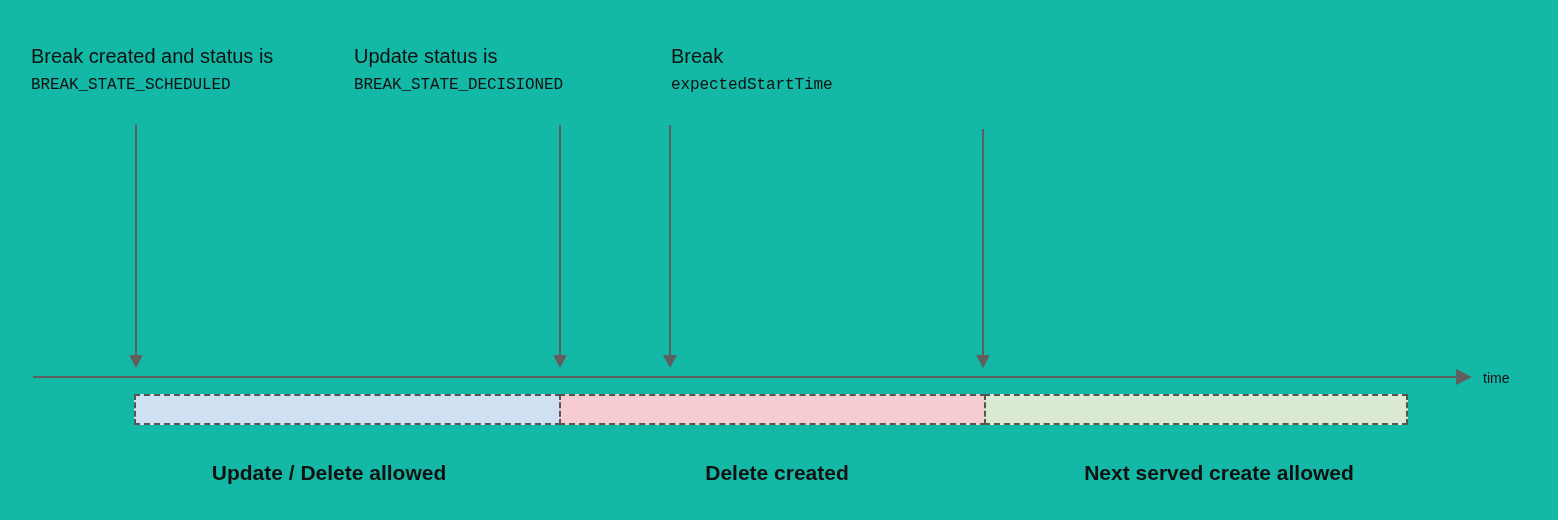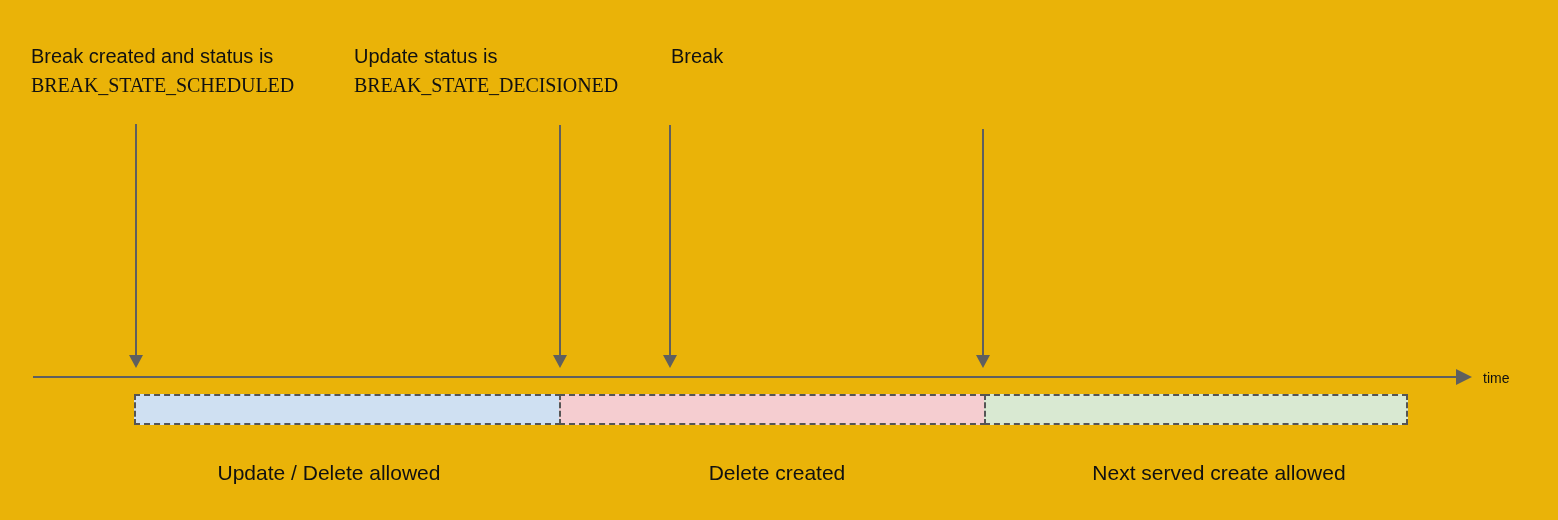--- a/index.html
+++ b/index.html
@@ -8,35 +8,35 @@
     background: #ffffff;
   }
   body {
     font-family: "Liberation Sans", sans-serif;
     -webkit-font-smoothing: antialiased;
   }
   #canvas {
     position: relative;
     width: 1558px;
     height: 520px;
-    background: #eab308;
+    background: #14b8a6;
     overflow: hidden;
   }
 
   
   .annotation {
     position: absolute;
     color: #111111;
     font-size: 20px;
     line-height: 29px;
     white-space: nowrap;
   }
   .annotation .mono {
-    font-family: Liberation Serif, serif;
-    font-size: 20px;
+    font-family: Liberation Mono, monospace;
+    font-size: 16px;
     letter-spacing: -0.1px;
   }
   .annotation .prose {
     font-family: "Liberation Sans", sans-serif;
   }
 
   
   .pointer {
     position: absolute;
     width: 14px;
@@ -104,39 +104,41 @@
   
   .caption {
     position: absolute;
     top: 460px;
     font-size: 21px;
     line-height: 26px;
     color: #111111;
     text-align: right;
     white-space: nowrap;
     transform: translateX(-50%);
+    font-weight: bold;
   }
 </style>
 </head>
 <body>
 
 <div id="canvas">
 
   <div class="annotation" style="left:31px; top:42px;">
     <div class="prose">Break created and status is</div>
     <div class="mono">BREAK_STATE_SCHEDULED</div>
   </div>
 
   <div class="annotation" style="left:354px; top:42px;">
     <div class="prose">Update status is</div>
     <div class="mono">BREAK_STATE_DECISIONED</div>
   </div>
 
   <div class="annotation" style="left:671px; top:42px;">
     <div class="prose">Break</div>
+    <div class="mono">expectedStartTime</div>
   </div>
 
 
   <div class="pointer" style="left:129px; top:124px; height:244px;">
     <div class="shaft" style="height:231px;"></div>
     <div class="head" style="top:231px;"></div>
   </div>
 
   <div class="pointer" style="left:553px; top:125px; height:243px;">
     <div class="shaft" style="height:230px;"></div>

